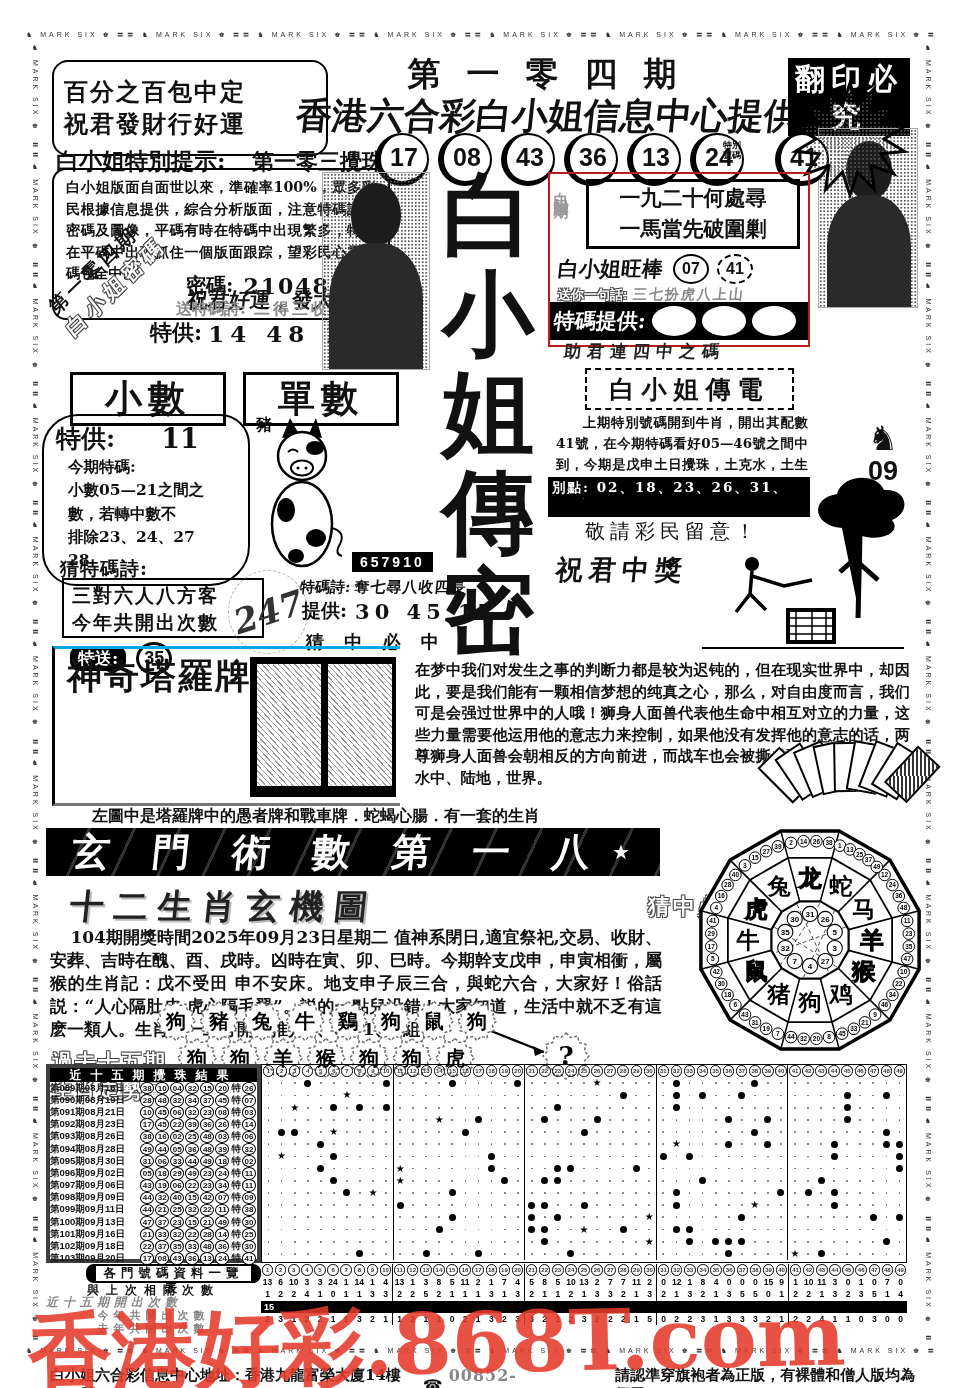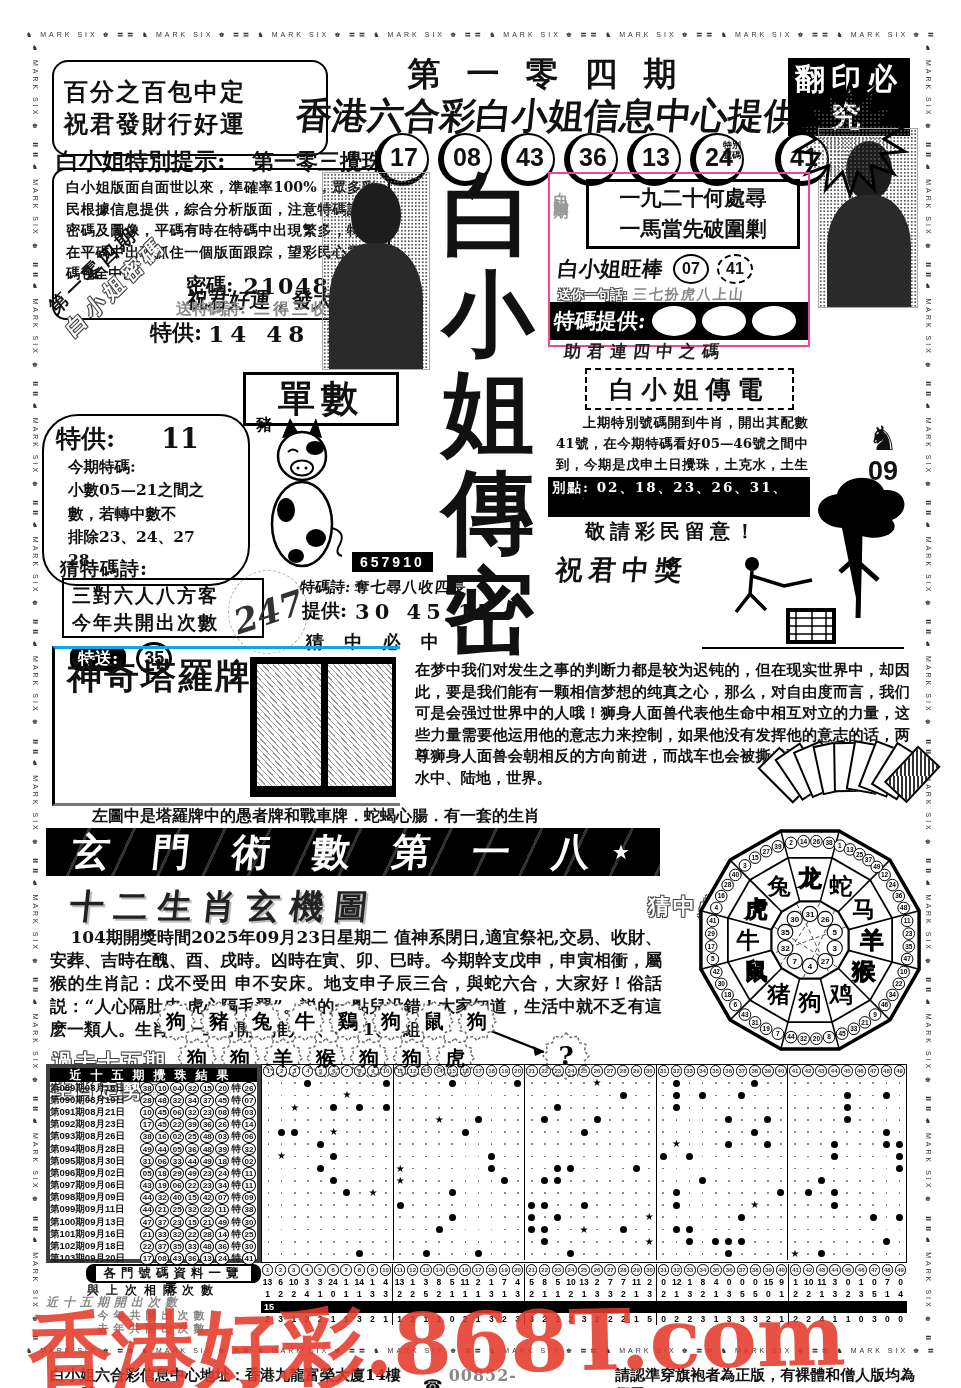--- a/index.html
+++ b/index.html
@@ -127,21 +127,21 @@
     <div class="sil-body" style="left:6px;top:70px;width:94px;height:126px;"></div>
   </div>
   <div class="abs serif" id="center-title" style="left:430px;top:166px;width:116px;text-align:center;font-weight:900;font-size:92px;line-height:99px;">
       <div>白</div>
       <div>小</div>
       <div>姐</div>
       <div>傳</div>
       <div>密</div>
     </div>
 
-  <div class="abs" style="left:548px;top:172px;width:262px;height:175px;border:2px solid #ec4899;box-sizing:border-box;">
+  <div class="abs" style="left:548px;top:172px;width:262px;height:175px;border:2px solid #b91c1c;box-sizing:border-box;">
     <div style="position:absolute;left:2px;top:6px;width:18px;writing-mode:vertical-rl;font-size:15px;font-weight:900;color:#999;letter-spacing:3px;">白小姐贈期</div>
     <div class="serif" style="position:absolute;left:36px;top:5px;width:214px;height:70px;border:3px solid #000;text-align:center;box-sizing:border-box;">
       <div style="font-size:21px;font-weight:900;line-height:32px;">一九二十何處尋</div>
       <div style="font-size:21px;font-weight:900;line-height:30px;">一馬當先破圍剿</div>
     </div>
     <div class="row" style="position:absolute;left:8px;top:80px;">
       <span class="brush" style="font-size:21px;">白小姐旺棒</span>
       <span class="sball" style="width:32px;height:26px;font-size:16px;margin-left:10px;">07</span>
       <span class="sball" style="width:32px;height:26px;font-size:16px;margin-left:8px;border-style:dashed;">41</span>
     </div>
@@ -157,36 +157,39 @@
     </div>
     <div class="brush" style="position:absolute;left:14px;top:166px;font-size:17px;letter-spacing:6px;color:#222;">助君連四中之碼</div>
   </div>
 
   <div class="abs dashbox serif" style="left:585px;top:368px;width:205px;height:38px;display:flex;align-items:center;justify-content:center;">
     <span style="font-size:25px;font-weight:900;letter-spacing:7px;">白小姐傳電</span>
   </div>
   <div class="abs serif" style="left:556px;top:412px;width:252px;font-size:13.4px;font-weight:bold;line-height:1.55;text-align:justify;text-indent:2em;">上期特別號碼開到牛肖，開出其配數41號，在今期特碼看好05—46號之間中到，今期是戊申土日攪珠，土克水，土生金。</div>
   <div class="abs blackbox serif" style="left:548px;top:477px;width:262px;font-size:13.5px;font-weight:900;letter-spacing:2px;padding:2px 4px;box-sizing:border-box;">別點: 02、18、23、26、31、44號</div>
   <div class="abs blackbox" style="left:548px;top:499px;width:262px;height:13px;"></div>
-  <div class="abs serif" style="left:585px;top:518px;font-size:20px;font-weight:700;letter-spacing:5px;">敬請彩民留意！</div>
+  <div class="abs serif" style="left:585px;top:518px;font-size:20px;font-weight:400;letter-spacing:5px;">敬請彩民留意！</div>
   <div class="abs brush" style="left:556px;top:552px;font-size:27px;letter-spacing:6px;">祝君中獎</div>
   <div class="abs" style="left:848px;top:420px;width:70px;text-align:center;">
     <div style="font-size:34px;line-height:36px;">♞</div>
     <div style="font-size:27px;font-weight:bold;">09</div>
   </div>
   <svg class="abs" style="left:692px;top:468px;" width="222" height="192" viewBox="0 0 222 192">
     <path d="M150,60 C120,58 118,30 145,26 C150,6 185,4 192,22 C215,20 220,44 200,52 C210,64 190,74 170,68 L168,150" fill="#000"></path>
     <path d="M168,66 L166,150 M168,86 L148,104 M168,96 L186,112" stroke="#000" stroke-width="5" fill="none"></path>
     <circle cx="60" cy="96" r="7" fill="#000"></circle>
     <path d="M60,103 L58,126 L44,144 M58,126 L74,142 M60,108 L92,118 L120,112" stroke="#000" stroke-width="3.5" fill="none"></path>
     <rect x="96" y="142" width="46" height="32" fill="#fff" stroke="#000" stroke-width="4"></rect>
     <path d="M96,150 L142,150 M96,158 L142,158 M96,166 L142,166 M104,142 L104,174 M120,142 L120,174 M134,142 L134,174" stroke="#000" stroke-width="1.5"></path>
     <path d="M10,180 L212,180" stroke="#000" stroke-width="2"></path>
   </svg>
 
+  <div class="abs serif" style="left:70px;top:372px;width:150px;height:48px;border:3.5px solid #000;display:flex;align-items:center;justify-content:center;">
+    <span style="font-size:37px;font-weight:900;letter-spacing:6px;">小數</span>
+  </div>
   <div class="abs serif" style="left:243px;top:372px;width:150px;height:48px;border:3.5px solid #000;display:flex;align-items:center;justify-content:center;">
     <span style="font-size:37px;font-weight:900;letter-spacing:6px;">單數</span>
   </div>
   <div class="abs" style="left:42px;top:414px;width:208px;height:172px;border:2.5px solid #000;border-radius:36px 30px 40px 34px;padding:6px 12px;box-sizing:border-box;">
     <div class="row serif">
       <span style="font-size:25px;font-weight:900;">特供:</span>
       <span style="font-size:27px;font-weight:bold;margin-left:46px;">11</span>
     </div>
     <div class="serif" id="bubble-lines" style="font-size:15.5px;font-weight:bold;line-height:1.5;margin-left:12px;">
         <div>今期特碼:</div>

